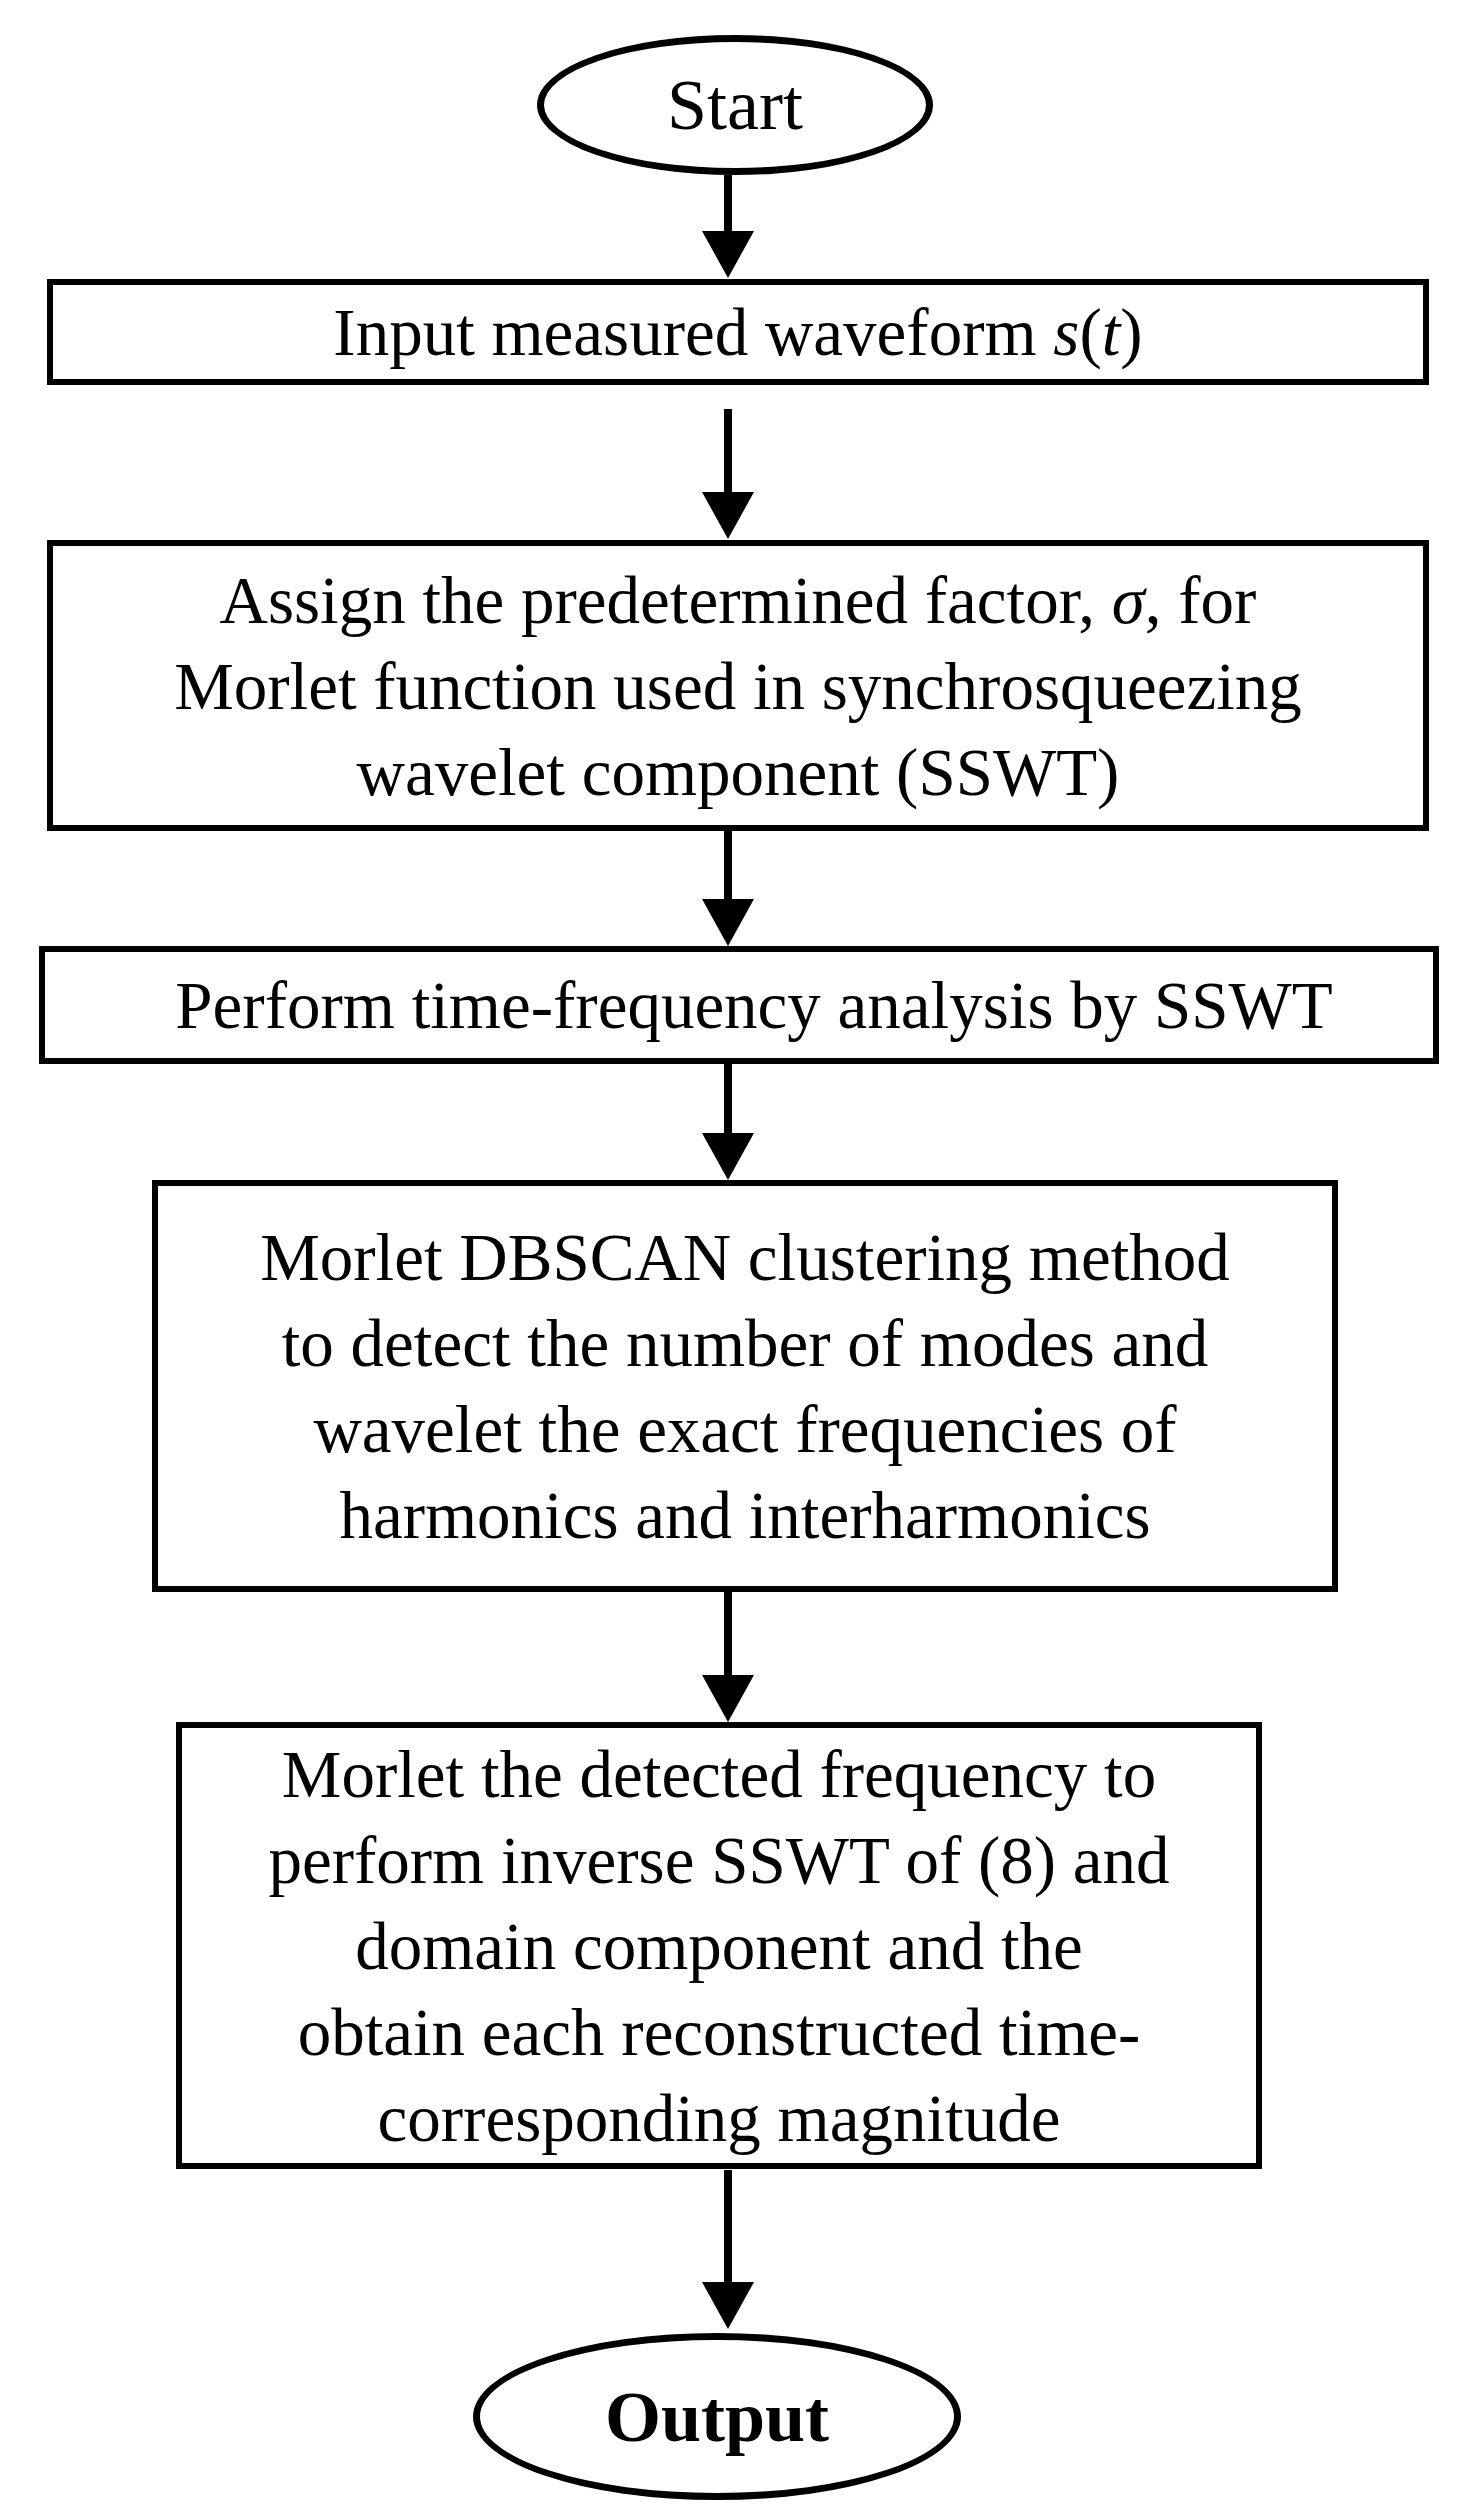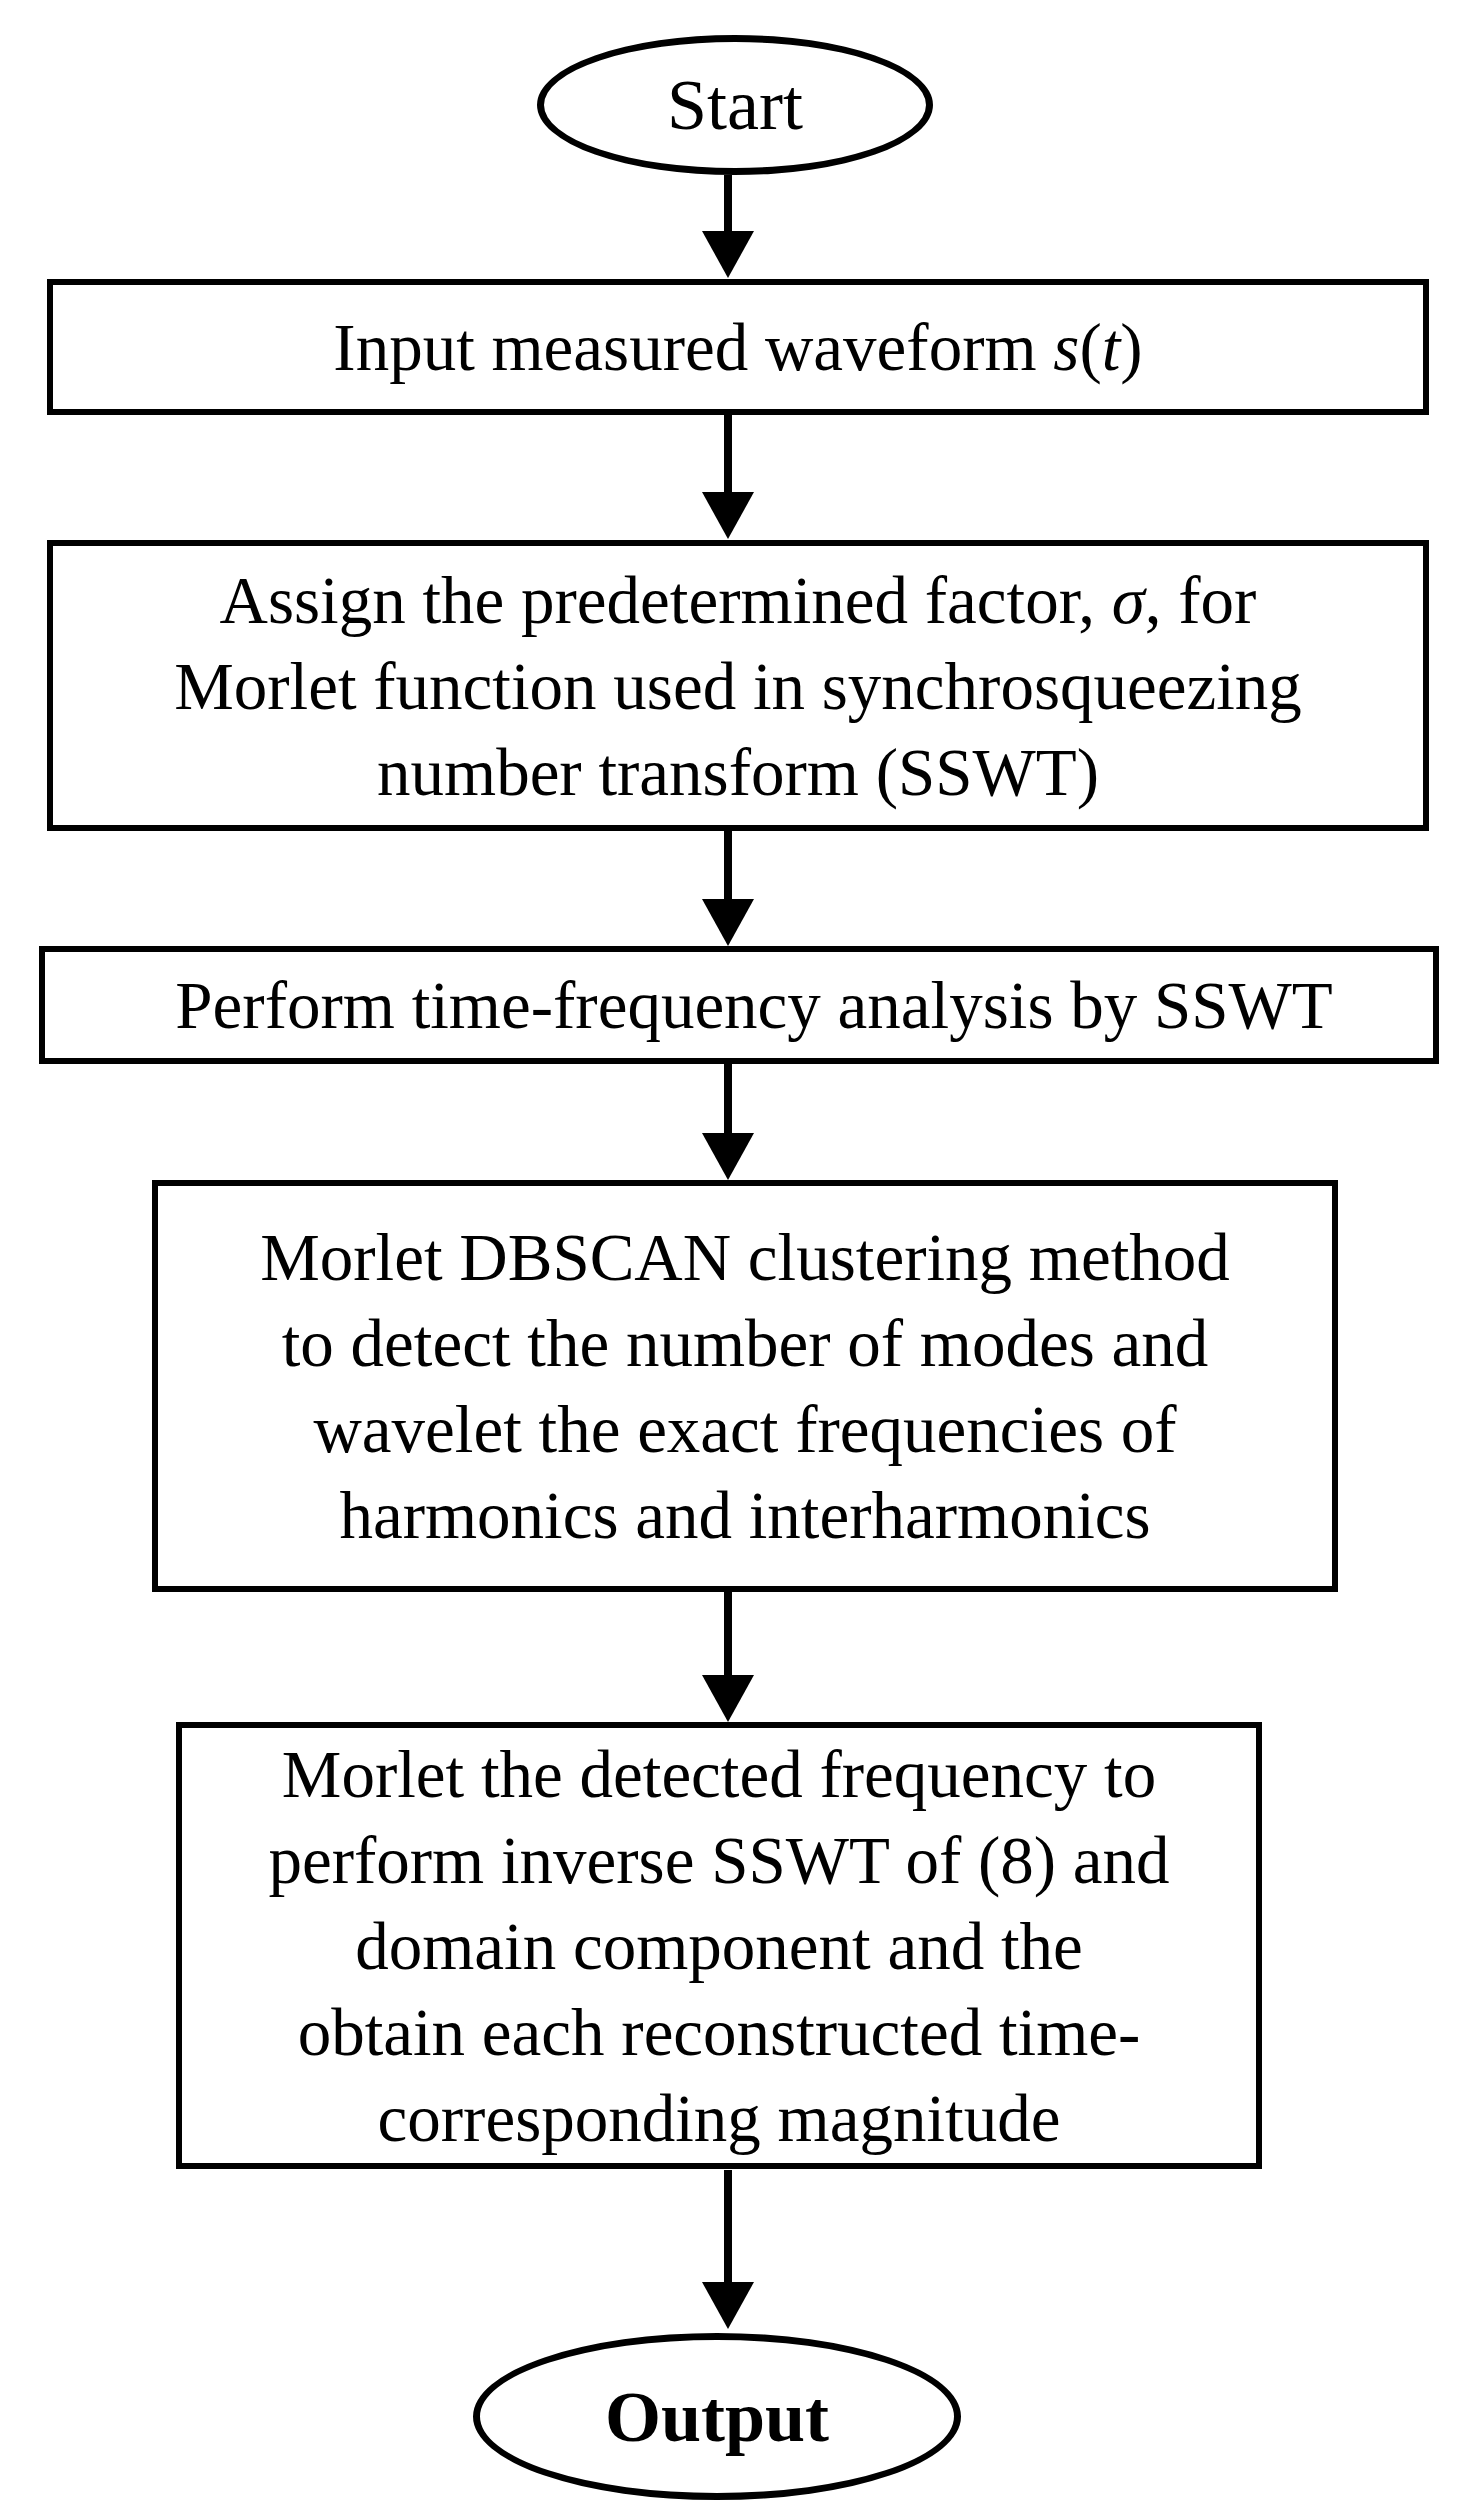--- a/index.html
+++ b/index.html
@@ -43,21 +43,21 @@
   .arrow .stem { width: 7.2px; background: #000000; flex: 1 1 auto; }
   .arrow .head {
     width: 0; height: 0;
     border-left: 26px solid transparent;
     border-right: 26px solid transparent;
     border-top: 47px solid #000000;
     flex: 0 0 auto;
   }
 
   #node-start  { left: 537px; top: 35px;   width: 396px;  height: 140px; }
-  #node-step1  { left: 47px;  top: 279px;  width: 1382px; height: 136px; }
+  #node-step1  { left: 47px;  top: 279px;  width: 1382px; height: 106px; }
   #node-step2  { left: 47px;  top: 540px;  width: 1382px; height: 291px; }
   #node-step3  { left: 39px;  top: 946px; width: 1400px; height: 118px; padding-left: 30px; }
   #node-step4  { left: 152px; top: 1180px; width: 1186px; height: 412px; }
   #node-step5  { left: 176px; top: 1722px; width: 1086px; height: 447px; }
   #node-output { left: 473px; top: 2333px; width: 488px;  height: 167px; font-weight: bold; }
 
   #arrow-1 { left: 702px; top: 175px;  height: 103px; }
   #arrow-2 { left: 702px; top: 409px;  height: 130px; }
   #arrow-3 { left: 702px; top: 830px;  height: 116px; }
   #arrow-4 { left: 702px; top: 1064px; height: 116px; }
@@ -83,21 +83,21 @@
     </div>
 
   <div id="arrow-2" class="arrow">
     <div class="stem"></div>
     <div class="head"></div>
   </div>
 
   <div id="node-step2" class="node process">
       <div class="tline"><span>Assign the predetermined factor, </span><i>σ</i><span>, for</span></div>
       <div class="tline"><span>Morlet function used in synchrosqueezing</span></div>
-      <div class="tline"><span>number transform (SSWT)</span></div>
+      <div class="tline"><span>wavelet component (SSWT)</span></div>
     </div>
 
   <div id="arrow-3" class="arrow">
     <div class="stem"></div>
     <div class="head"></div>
   </div>
 
   <div id="node-step3" class="node process">
       <div class="tline"><span>Perform time-frequency analysis by SSWT</span></div>
     </div>

